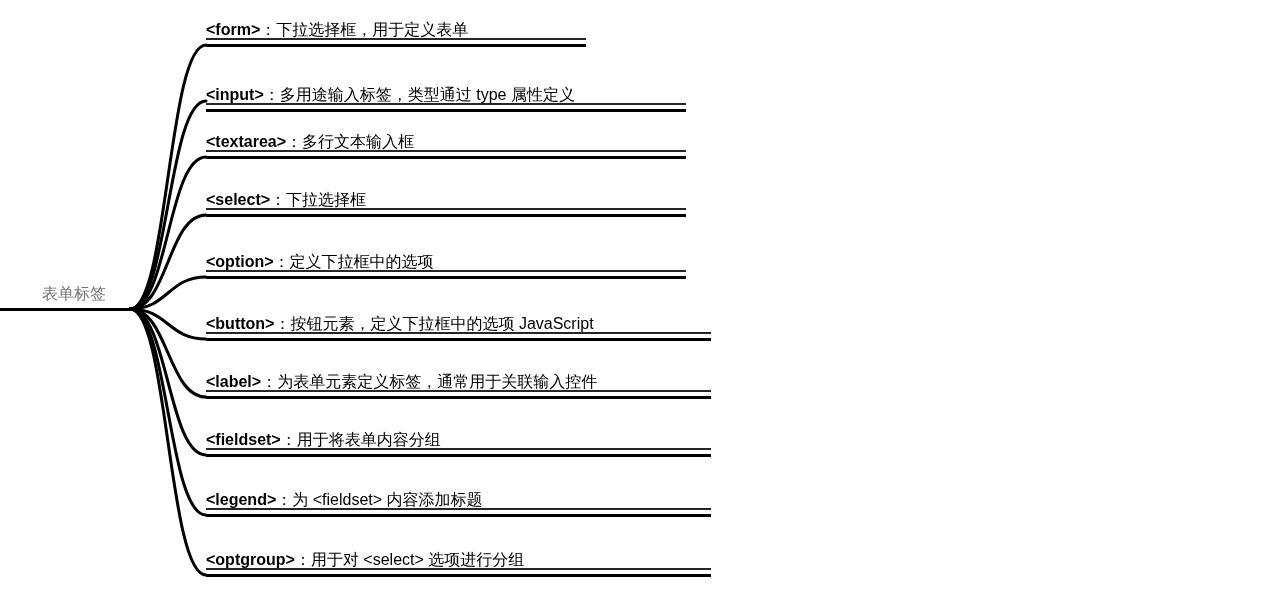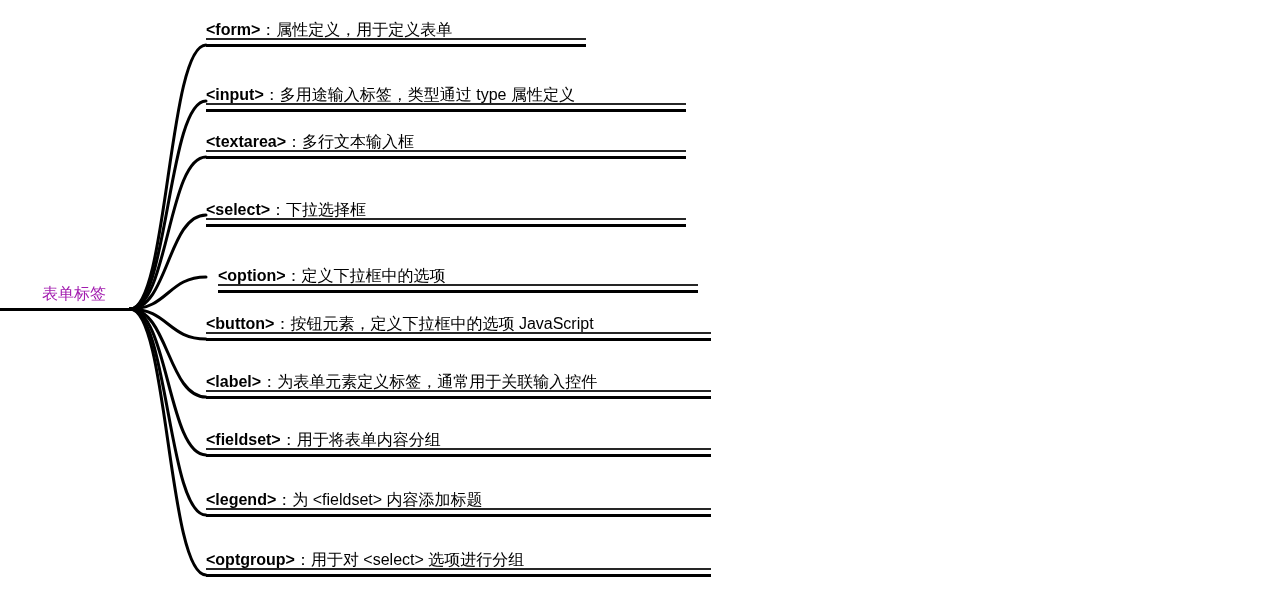--- a/index.html
+++ b/index.html
@@ -10,21 +10,21 @@
     position: relative;
     font-family: "Helvetica Neue", Arial, "PingFang SC", "Microsoft YaHei", sans-serif;
     overflow: hidden;
   }
   .root-label {
     position: absolute;
     left: 42px;
     top: 284px;
     font-size: 16px;
     font-weight: 500;
-    color: #a21caf;
+    color: #737373;
     white-space: nowrap;
   }
   .root-underline {
     position: absolute;
     left: 0;
     top: 308px;
     width: 130px;
     height: 0;
     border-bottom: 3px solid #000;
   }
@@ -87,36 +87,36 @@
     <path d="M 2 309 C 40 309, 40 277, 78 277"></path>
     <path d="M 2 309 C 40 309, 40 339, 78 339"></path>
     <path d="M 2 309 C 40 309, 40 397, 78 397"></path>
     <path d="M 2 309 C 40 309, 40 455, 78 455"></path>
     <path d="M 2 309 C 40 309, 40 515, 78 515"></path>
     <path d="M 2 309 C 40 309, 40 575, 78 575"></path>
   </svg>
 
 <div id="branches-container">
     <div class="branch" style="top: 20px;">
-      <div class="branch-text"><span class="tag">&lt;form&gt;</span><span>：属性定义，用于定义表单</span></div>
+      <div class="branch-text"><span class="tag">&lt;form&gt;</span><span>：下拉选择框，用于定义表单</span></div>
       <div class="branch-underline" style="top: 24px; width: 380px;"></div>
     </div>
     <div class="branch" style="top: 85px;">
       <div class="branch-text"><span class="tag">&lt;input&gt;</span><span>：多用途输入标签，类型通过 type 属性定义</span></div>
       <div class="branch-underline" style="top: 24px; width: 480px;"></div>
     </div>
     <div class="branch" style="top: 132px;">
       <div class="branch-text"><span class="tag">&lt;textarea&gt;</span><span>：多行文本输入框</span></div>
       <div class="branch-underline" style="top: 24px; width: 480px;"></div>
     </div>
-    <div class="branch" style="top: 190px; margin-top: 10px;">
+    <div class="branch" style="top: 190px;">
       <div class="branch-text"><span class="tag">&lt;select&gt;</span><span>：下拉选择框</span></div>
       <div class="branch-underline" style="top: 24px; width: 480px;"></div>
     </div>
-    <div class="branch" style="top: 266px; margin-left: 12px;">
+    <div class="branch" style="top: 252px;">
       <div class="branch-text"><span class="tag">&lt;option&gt;</span><span>：定义下拉框中的选项</span></div>
       <div class="branch-underline" style="top: 24px; width: 480px;"></div>
     </div>
     <div class="branch" style="top: 314px;">
       <div class="branch-text"><span class="tag">&lt;button&gt;</span><span>：按钮元素，定义下拉框中的选项 JavaScript</span></div>
       <div class="branch-underline" style="top: 24px; width: 505px;"></div>
     </div>
     <div class="branch" style="top: 372px;">
       <div class="branch-text"><span class="tag">&lt;label&gt;</span><span>：为表单元素定义标签，通常用于关联输入控件</span></div>
       <div class="branch-underline" style="top: 24px; width: 505px;"></div>

